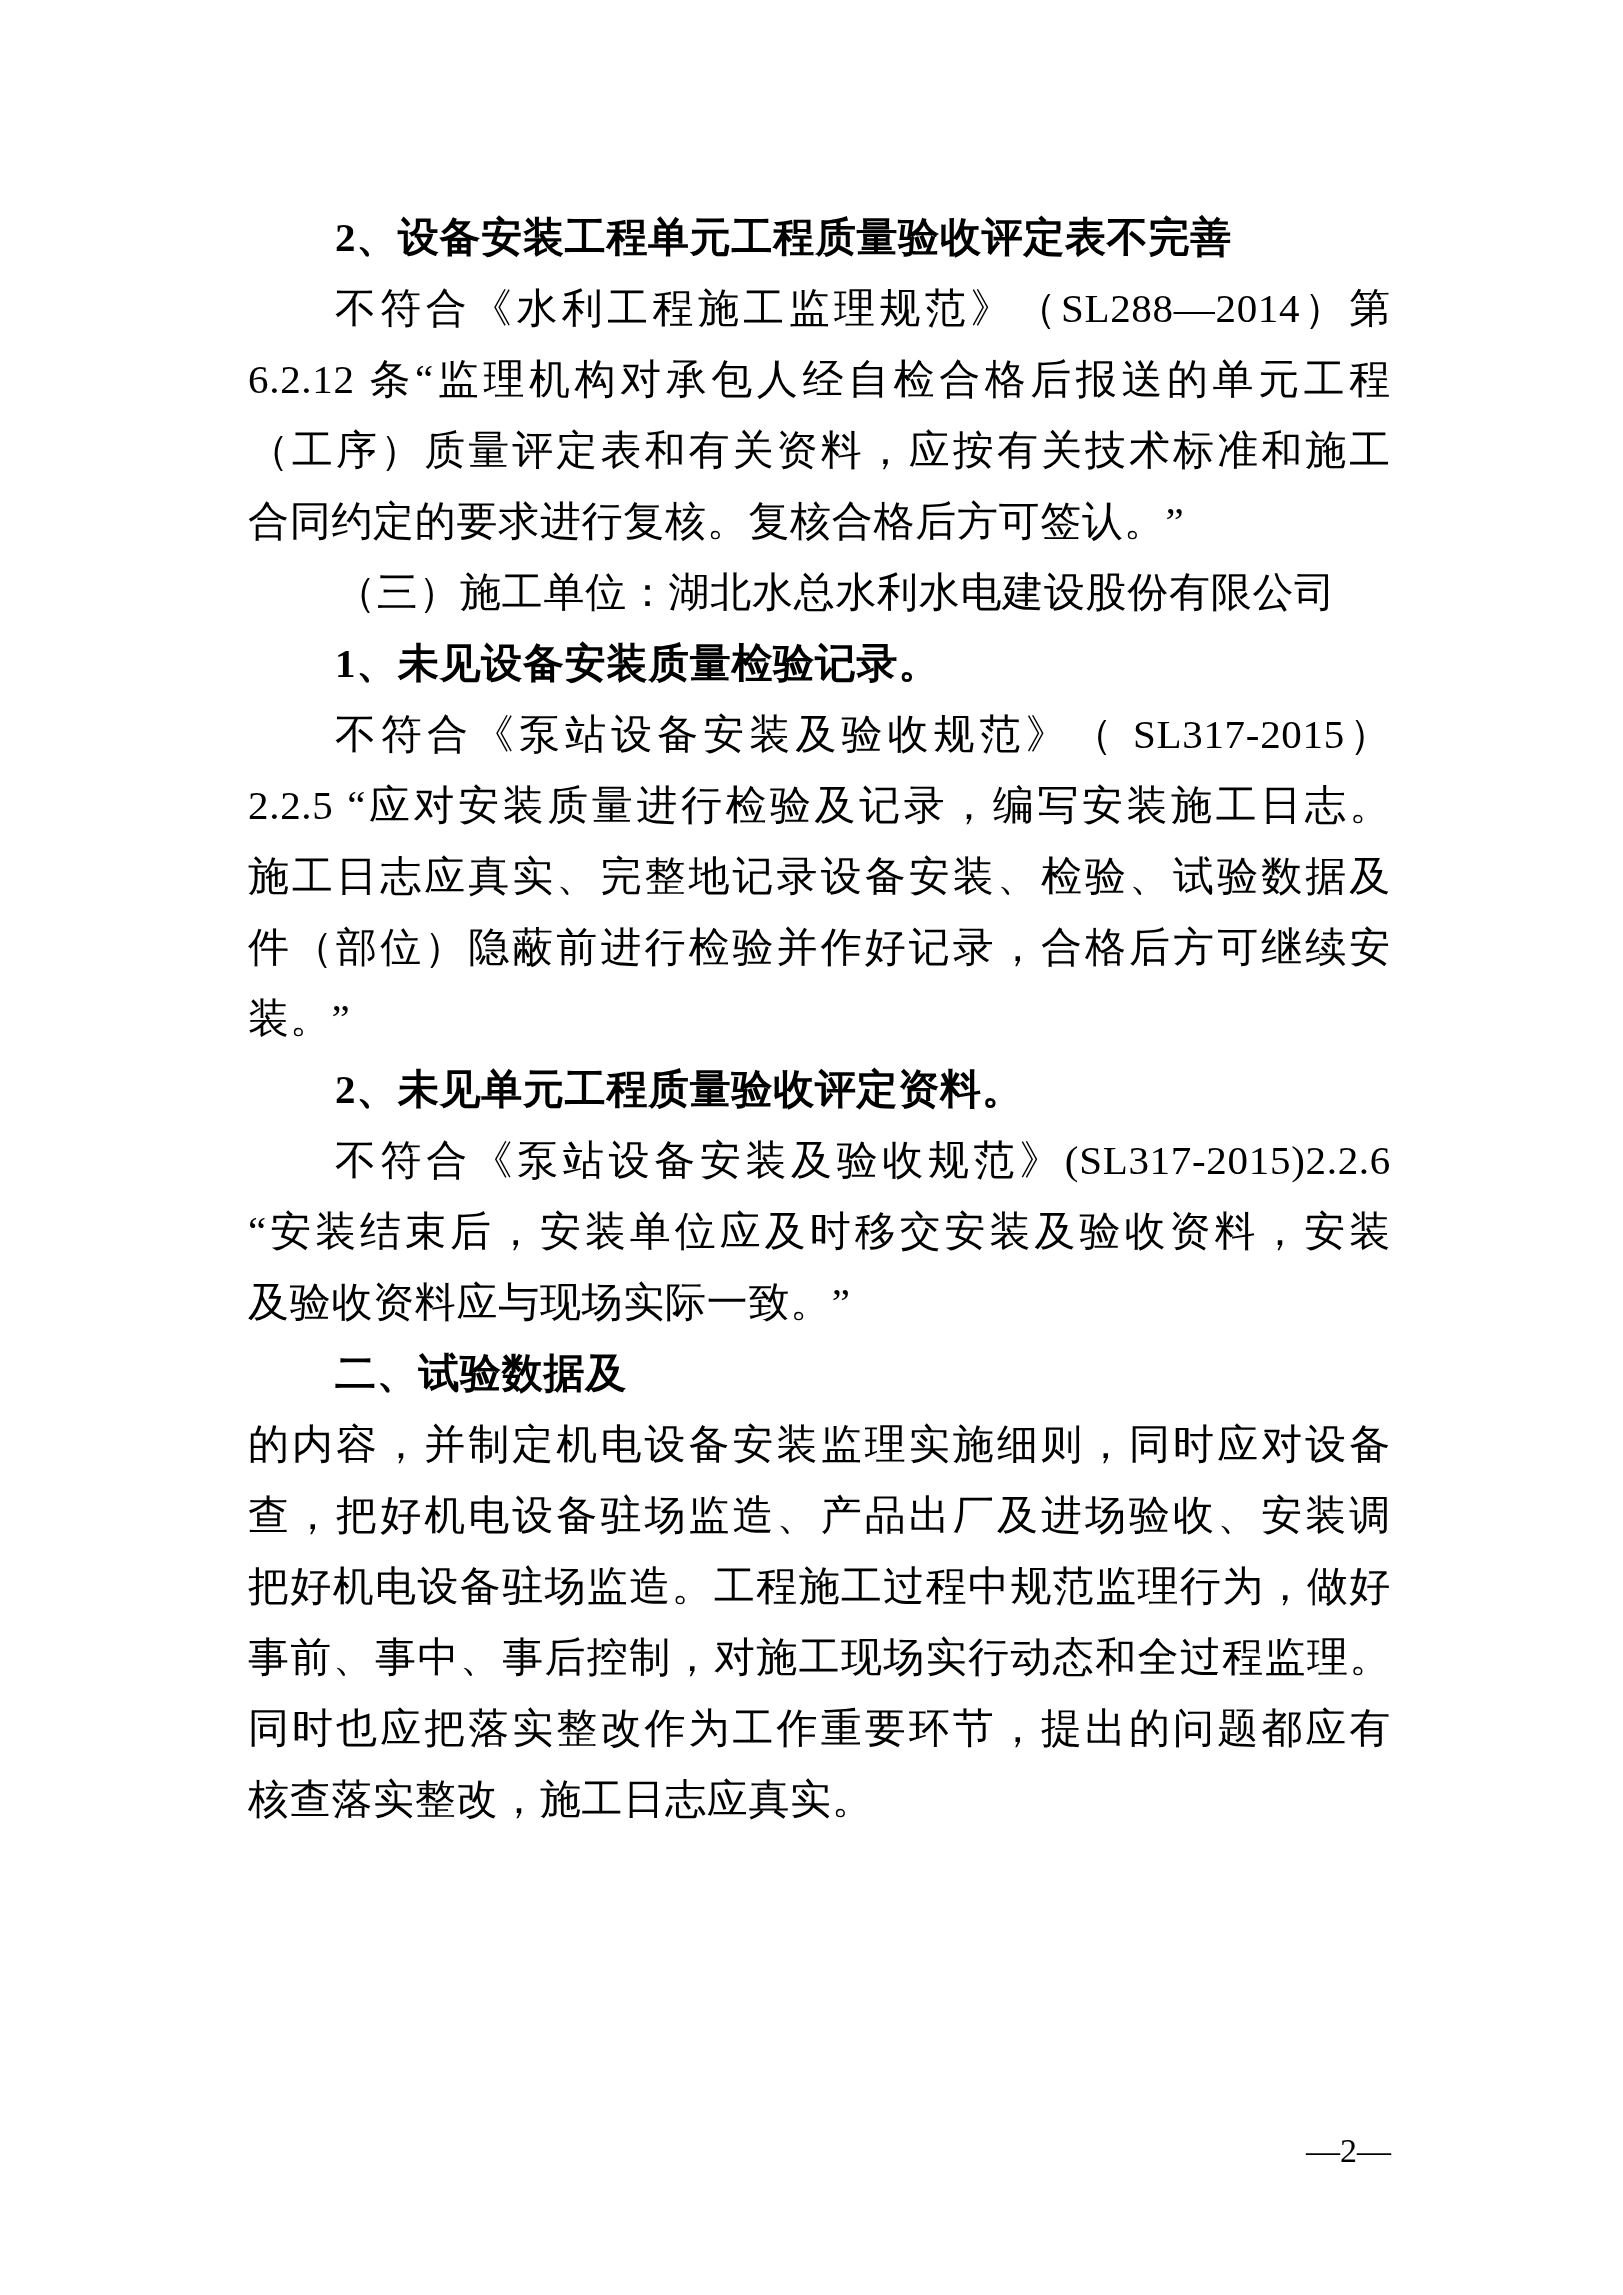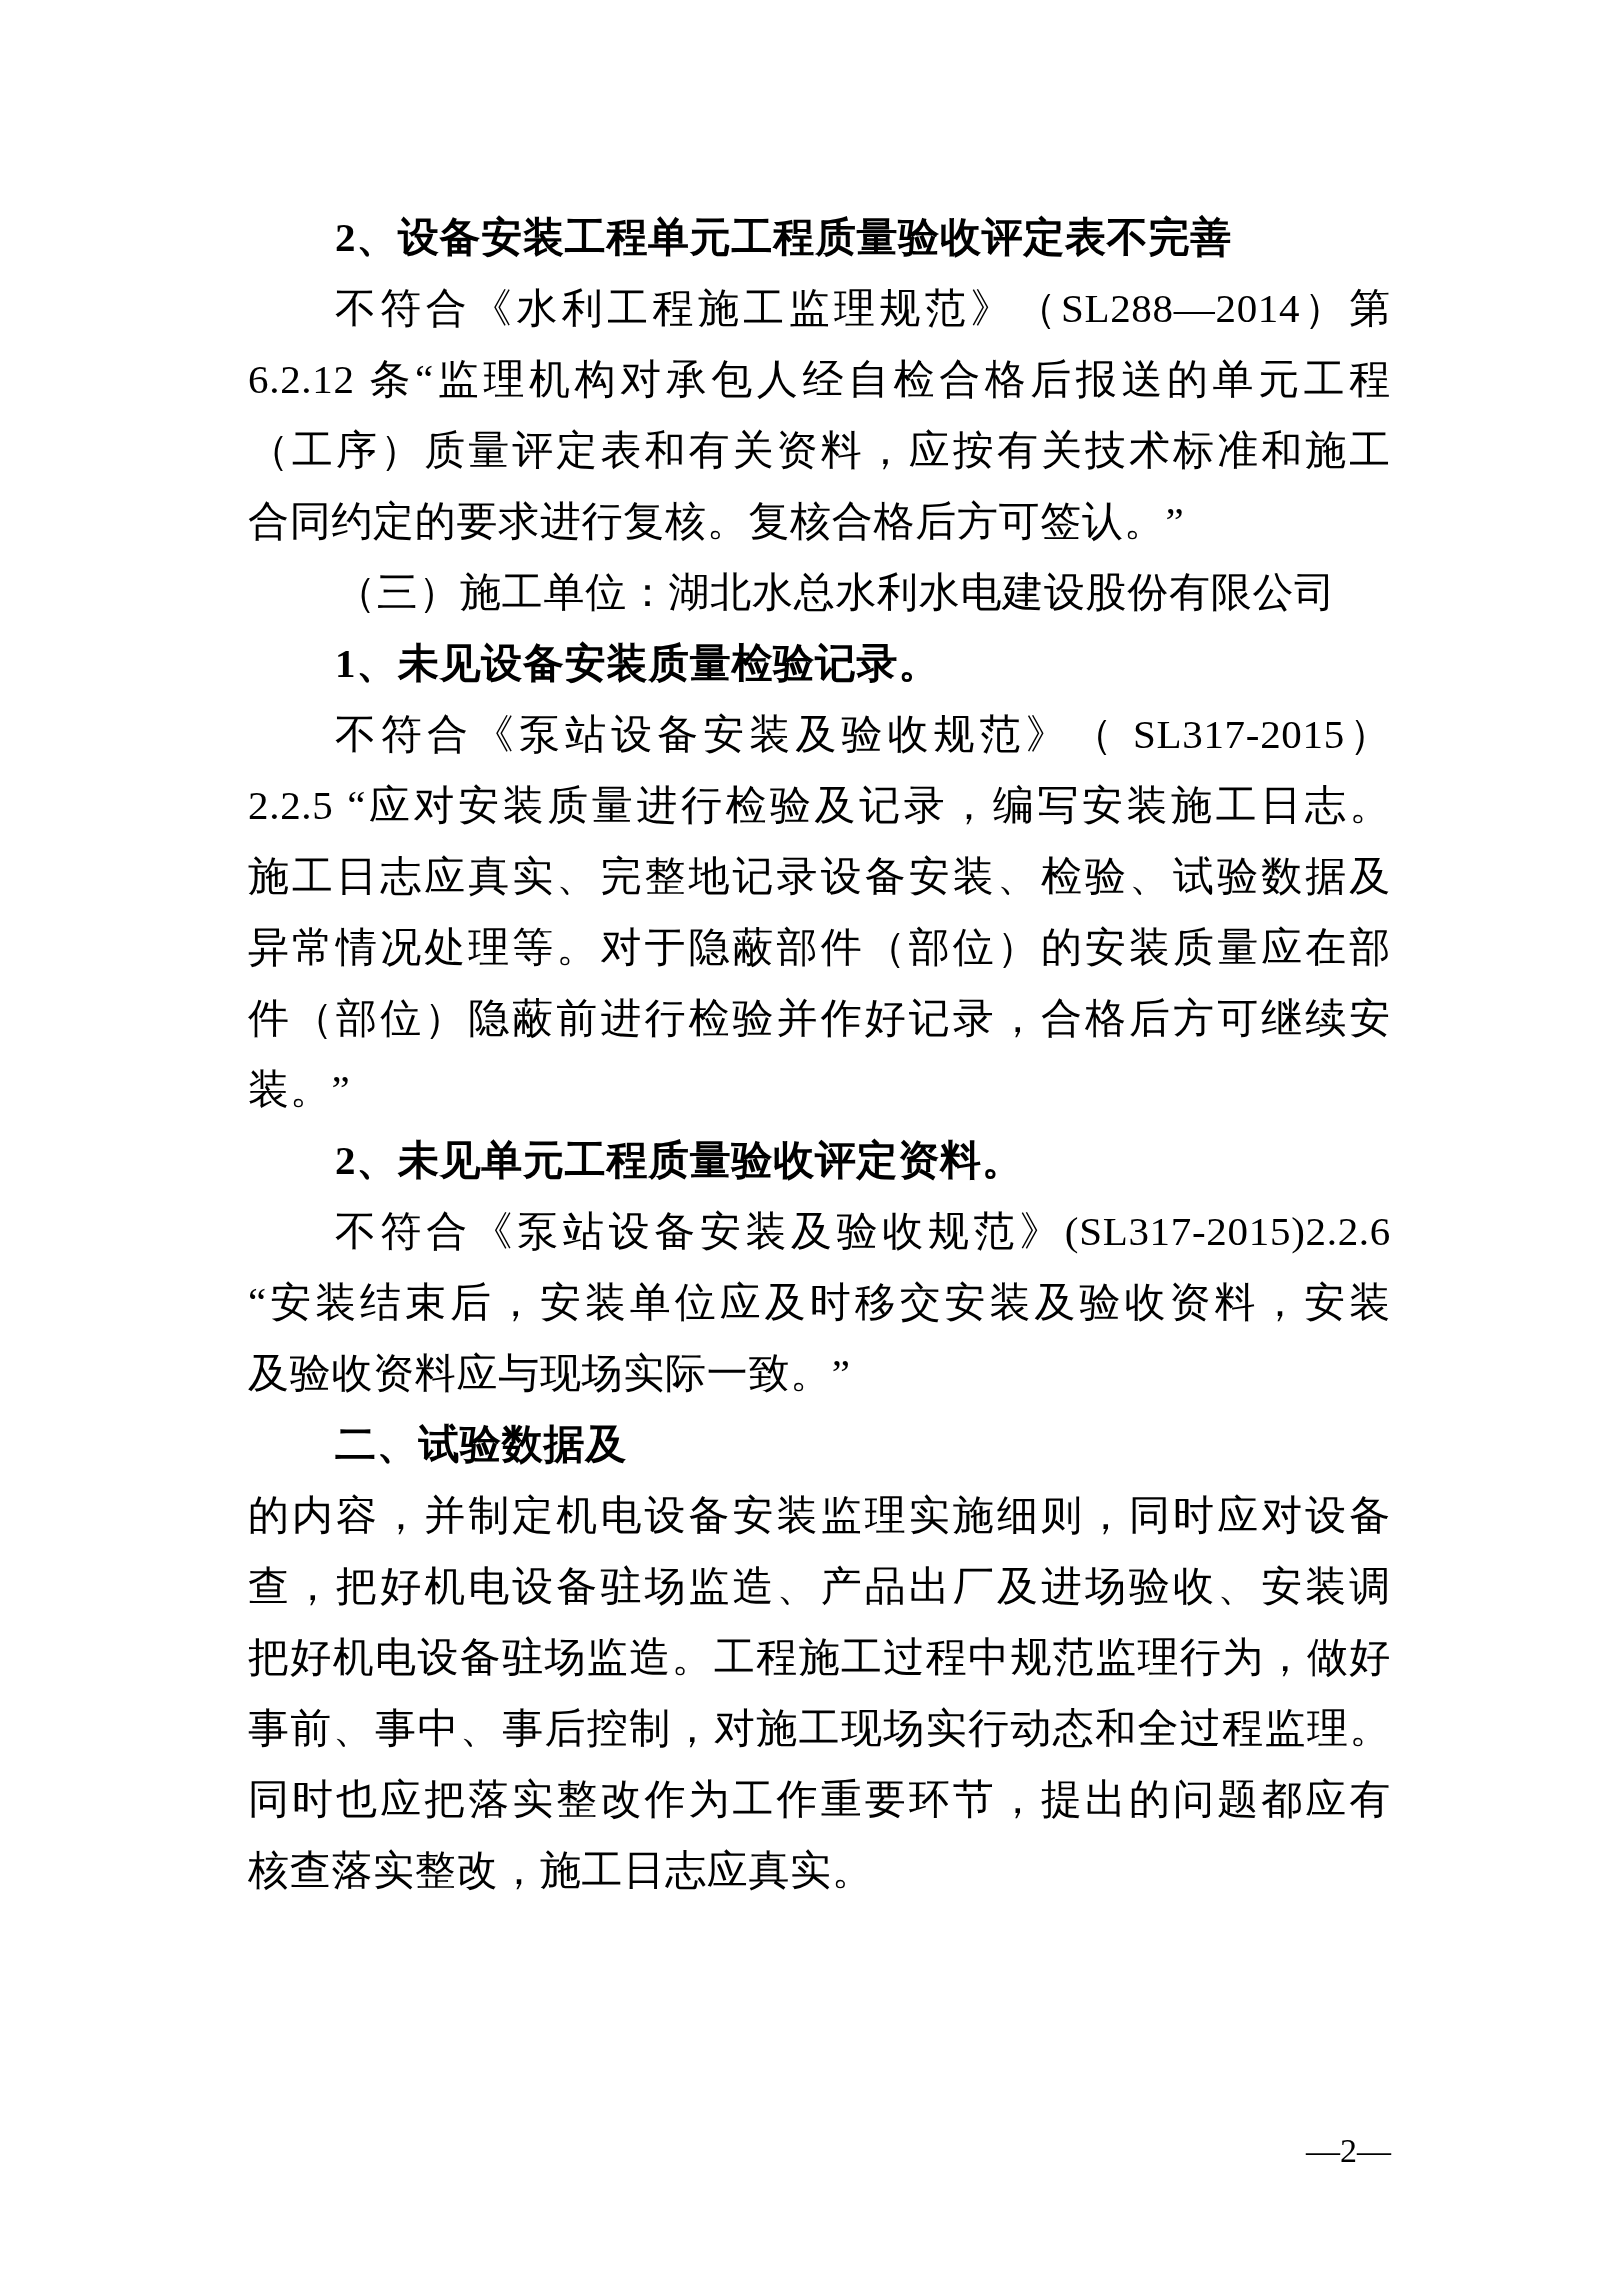--- a/index.html
+++ b/index.html
@@ -61,21 +61,20 @@
       <div class="line bold indent">2、设备安装工程单元工程质量验收评定表不完善</div>
       <div class="line indent stretch">不符合《水利工程施工监理规范》（SL288—2014）第</div>
       <div class="line stretch">6.2.12 条“监理机构对承包人经自检合格后报送的单元工程</div>
       <div class="line stretch">（工序）质量评定表和有关资料，应按有关技术标准和施工</div>
       <div class="line">合同约定的要求进行复核。复核合格后方可签认。”</div>
       <div class="line indent">（三）施工单位：湖北水总水利水电建设股份有限公司</div>
       <div class="line bold indent">1、未见设备安装质量检验记录。</div>
       <div class="line indent stretch">不符合《泵站设备安装及验收规范》（ SL317-2015）</div>
       <div class="line stretch">2.2.5 “应对安装质量进行检验及记录，编写安装施工日志。</div>
       <div class="line stretch">施工日志应真实、完整地记录设备安装、检验、试验数据及</div>
-      <div class="line stretch">异常情况处理等。对于隐蔽部件（部位）的安装质量应在部</div>
       <div class="line stretch">件（部位）隐蔽前进行检验并作好记录，合格后方可继续安</div>
       <div class="line">装。”</div>
       <div class="line bold indent">2、未见单元工程质量验收评定资料。</div>
       <div class="line indent stretch">不符合《泵站设备安装及验收规范》(SL317-2015)2.2.6</div>
       <div class="line stretch">“安装结束后，安装单位应及时移交安装及验收资料，安装</div>
       <div class="line">及验收资料应与现场实际一致。”</div>
       <div class="line bold indent">二、试验数据及</div>
       <div class="line stretch">的内容，并制定机电设备安装监理实施细则，同时应对设备</div>
       <div class="line stretch">查，把好机电设备驻场监造、产品出厂及进场验收、安装调</div>
       <div class="line stretch">把好机电设备驻场监造。工程施工过程中规范监理行为，做好</div>

